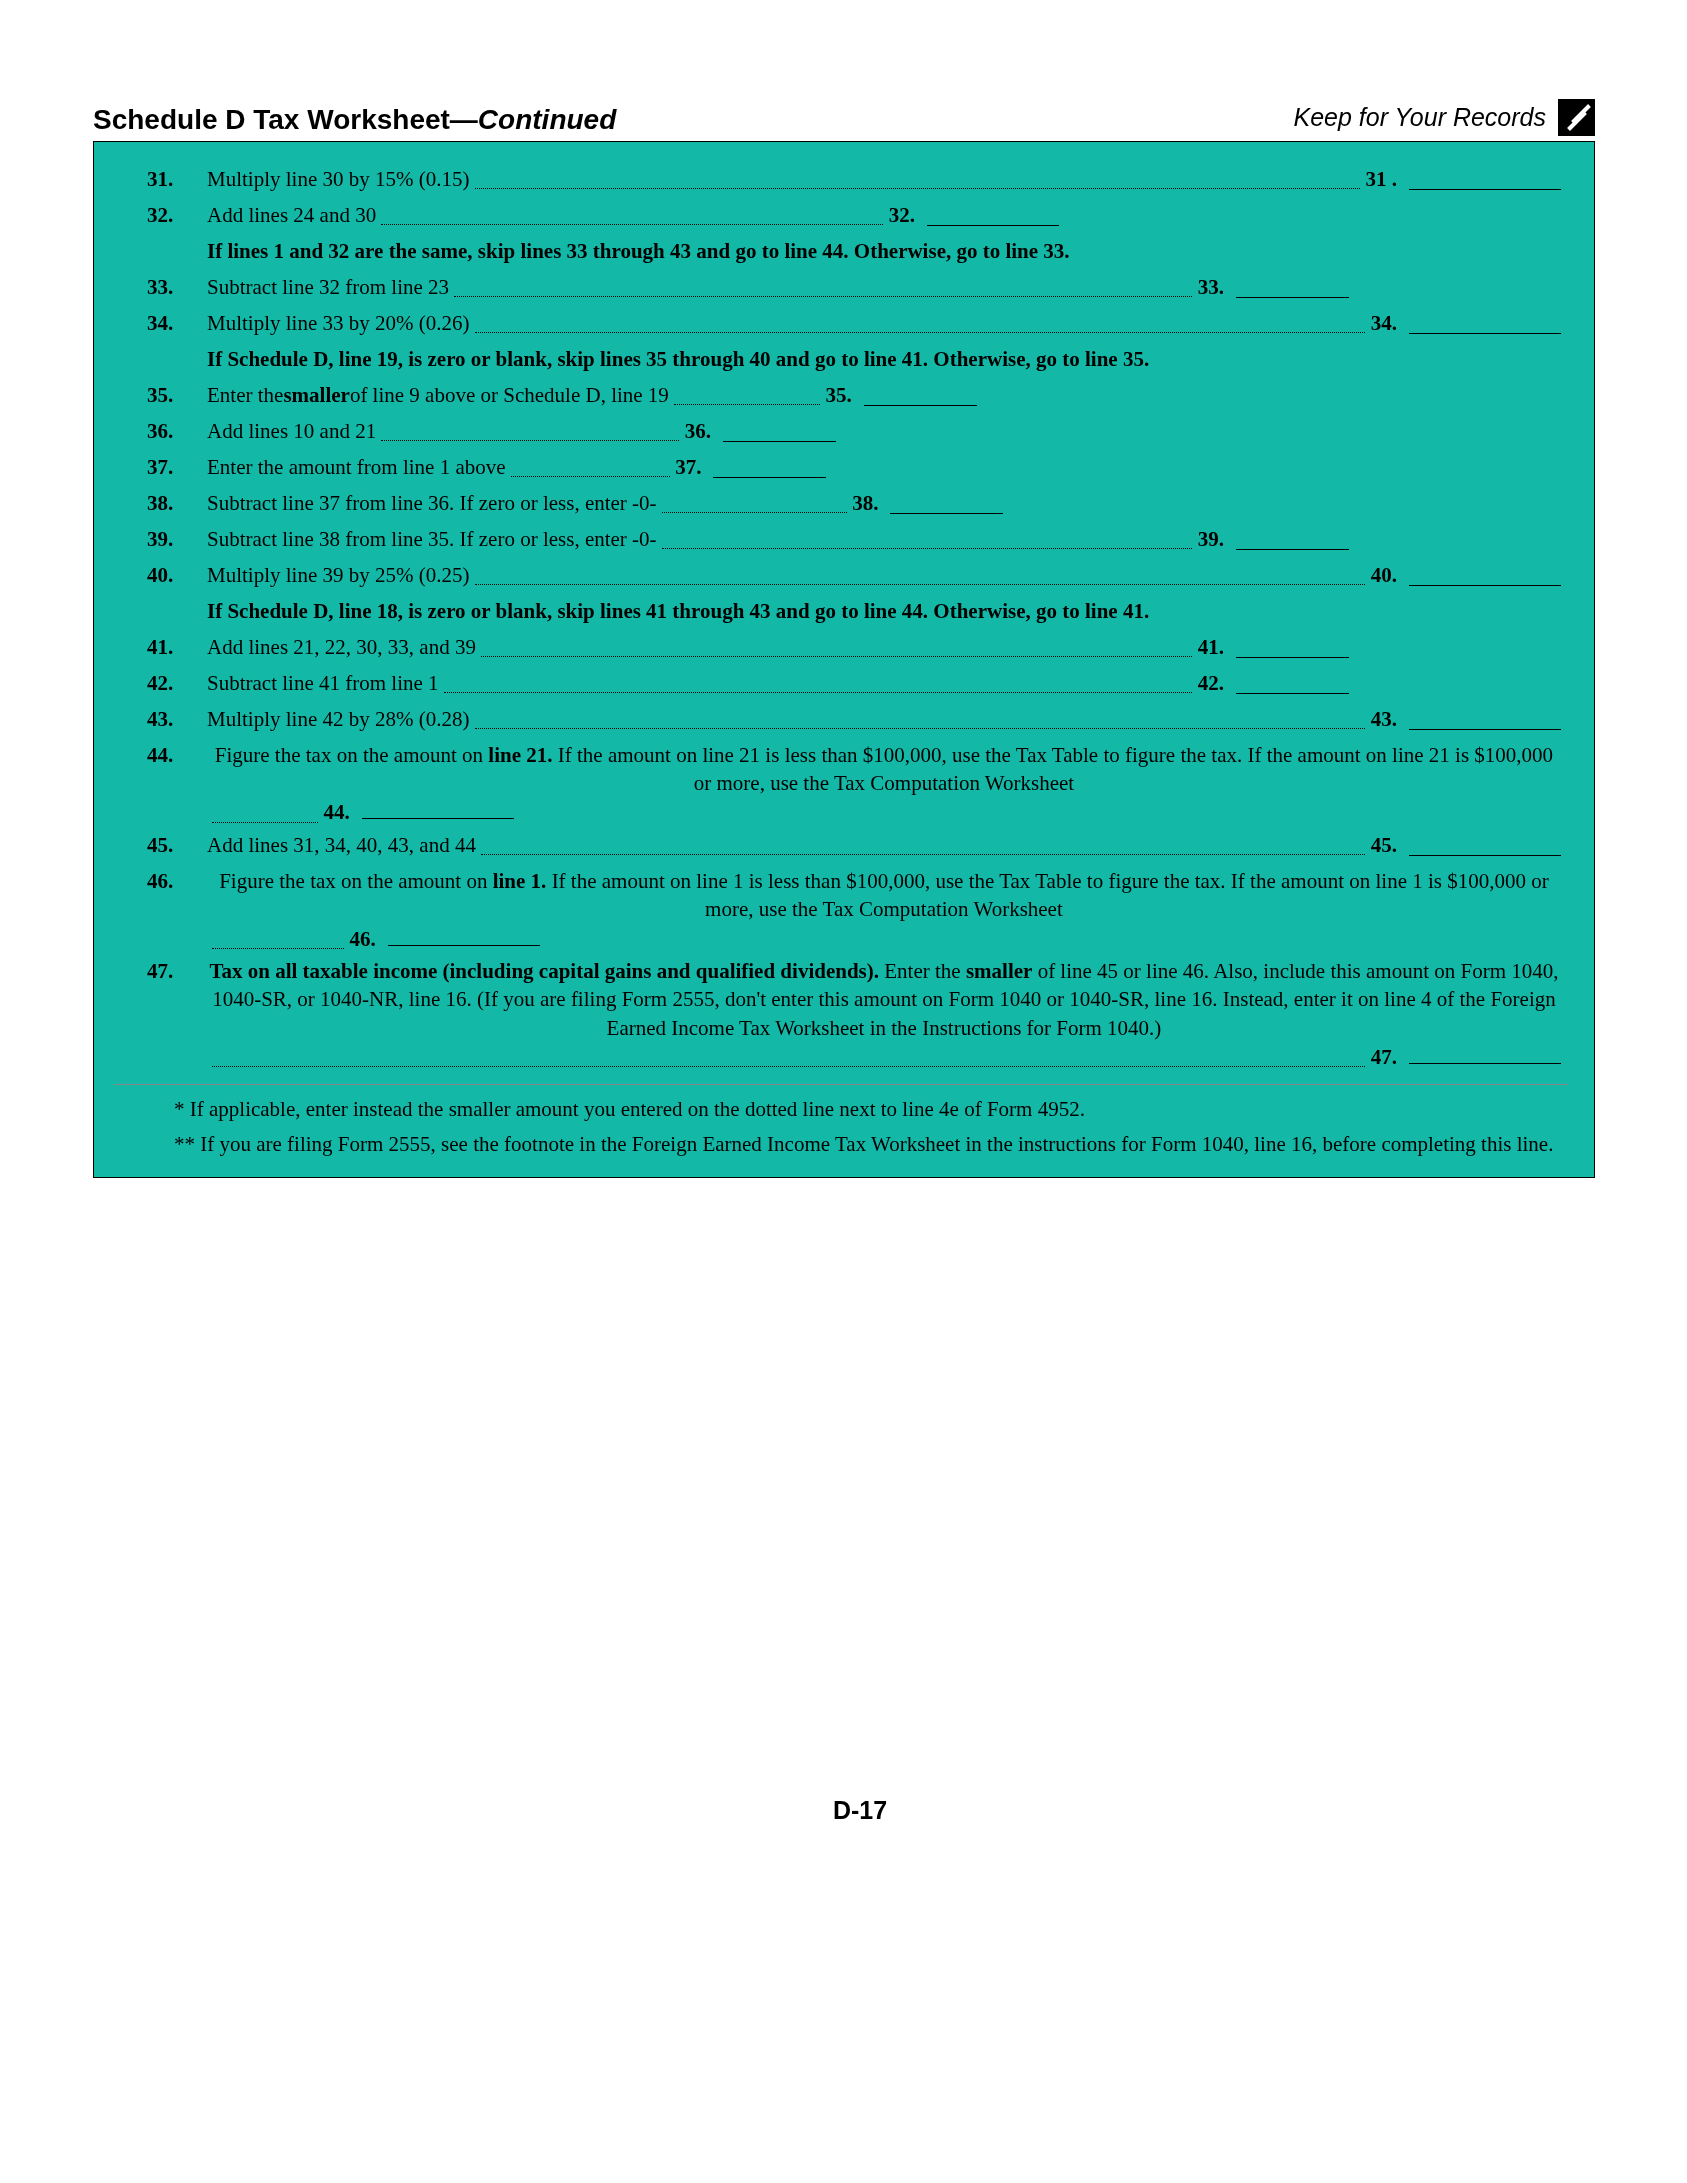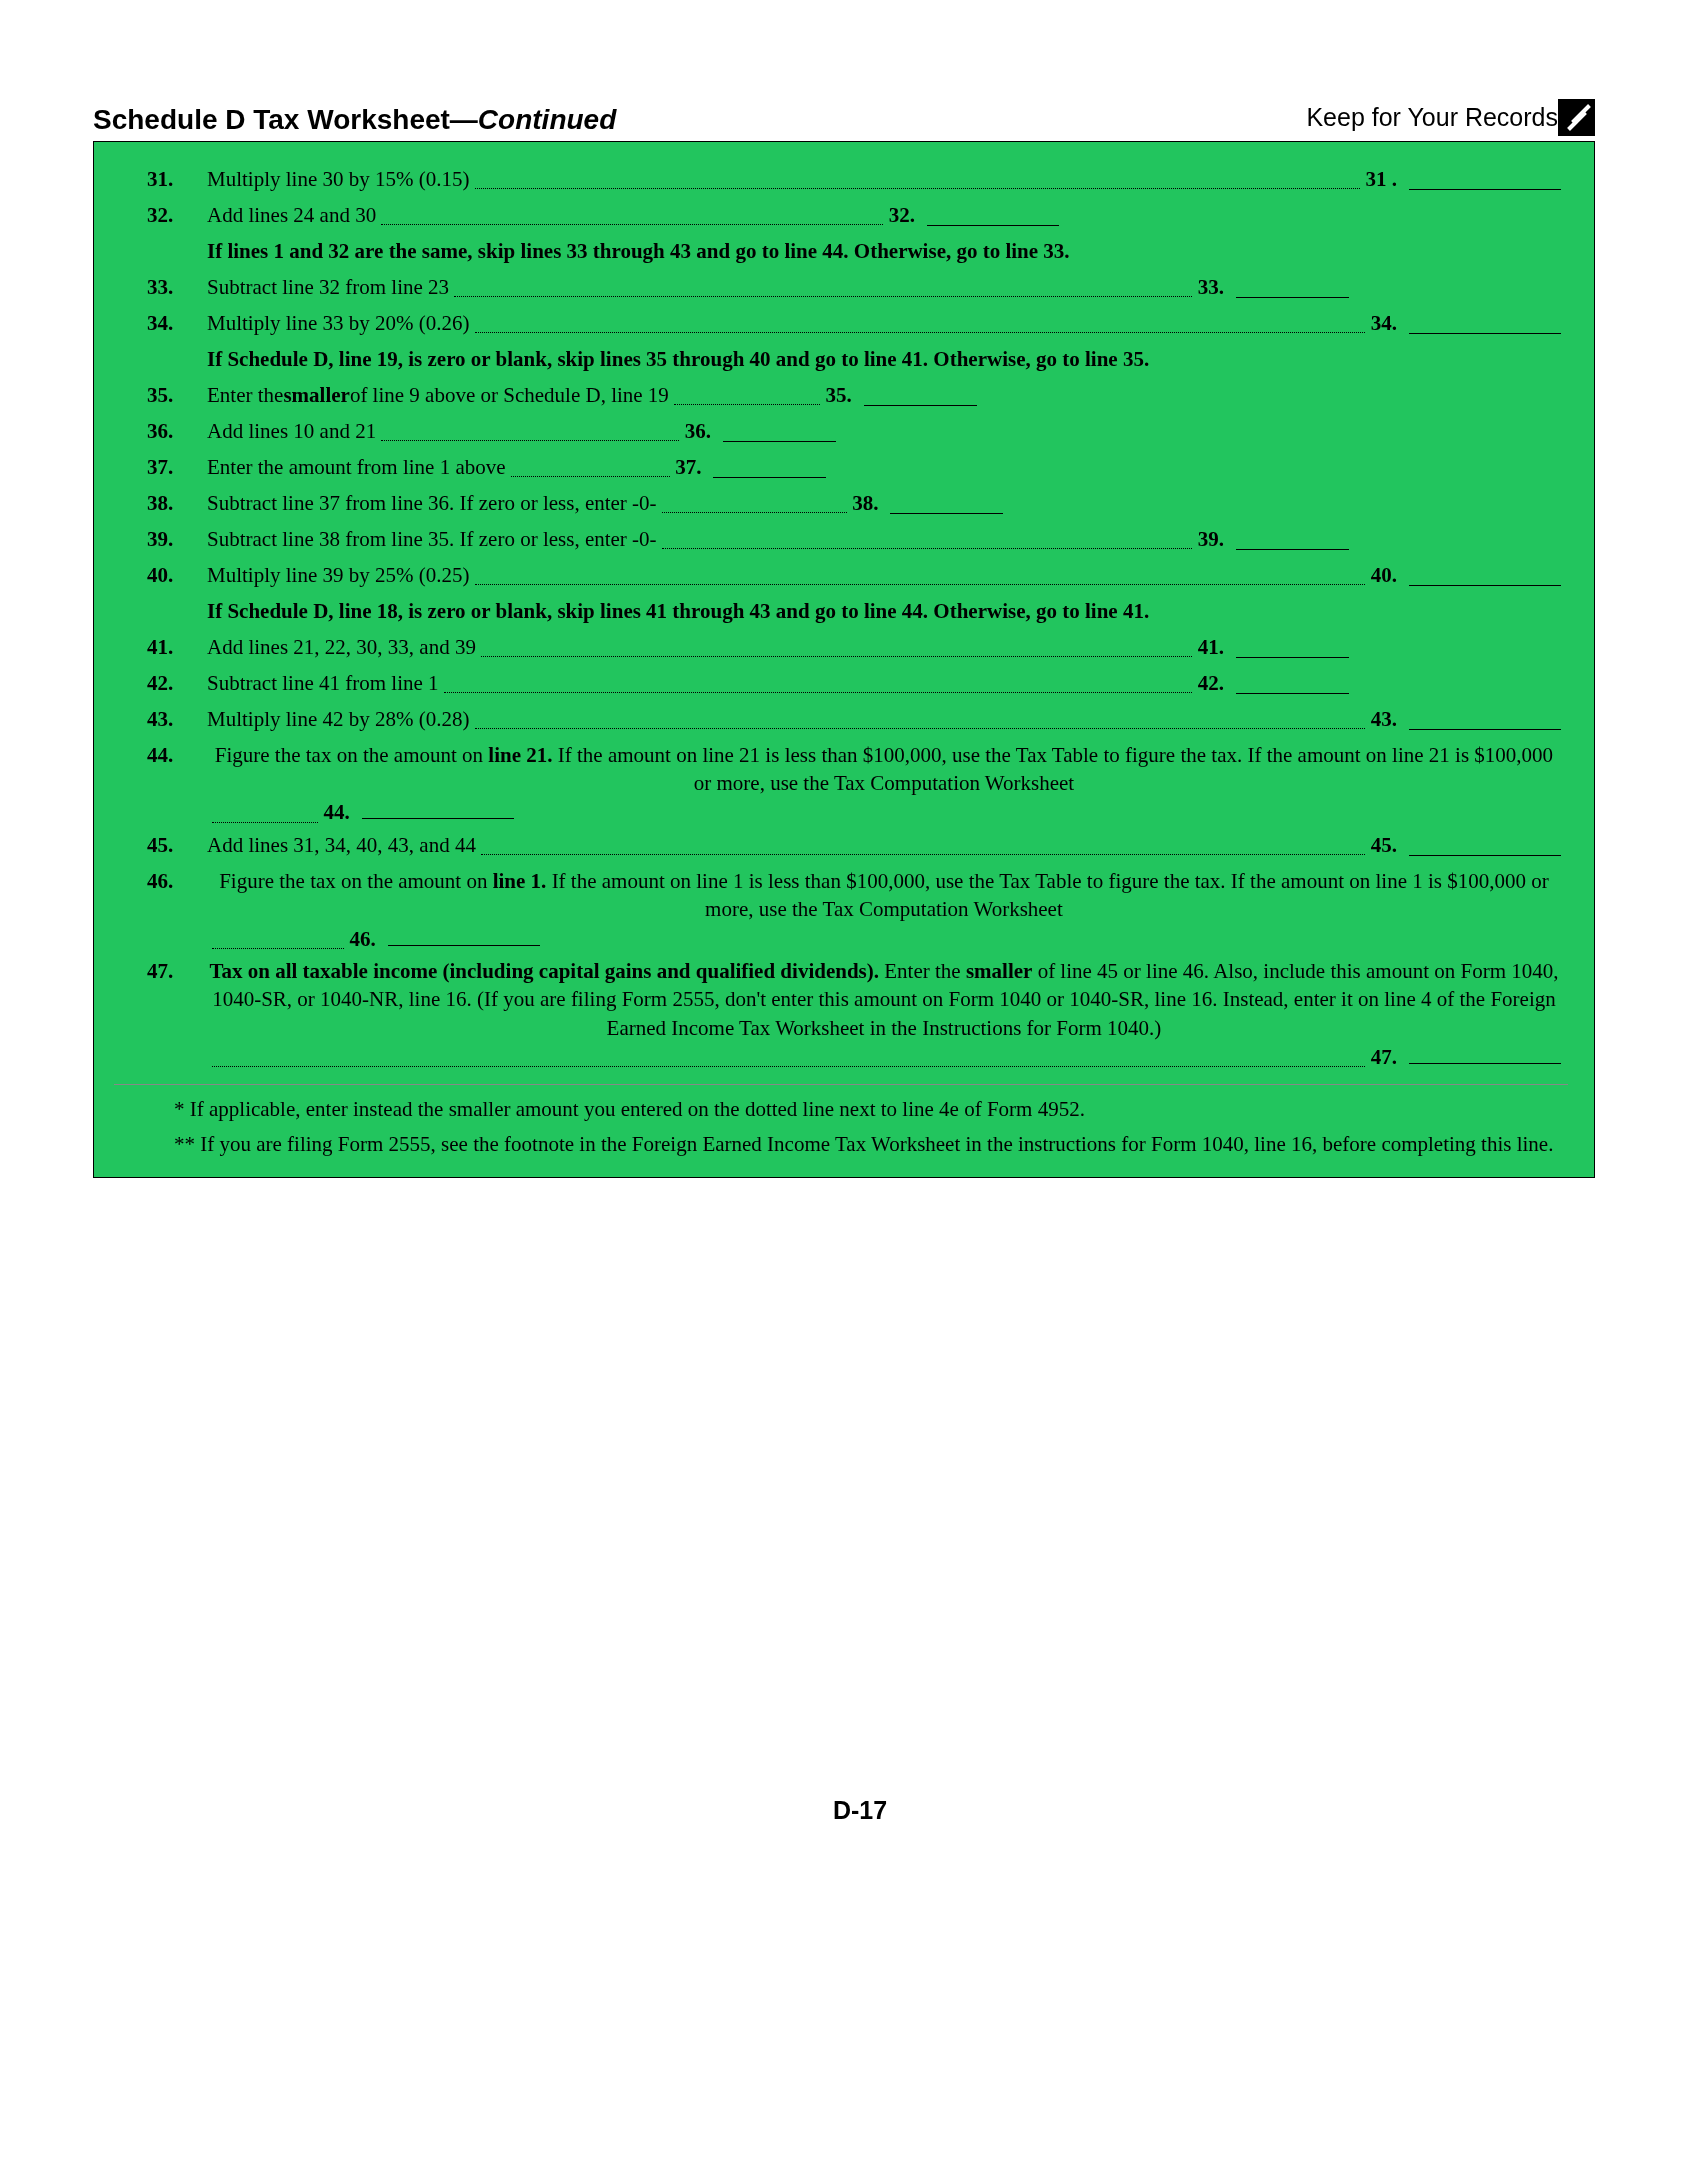--- a/index.html
+++ b/index.html
@@ -25,24 +25,25 @@
   .title {
     font-family: Arial, Helvetica, sans-serif;
     font-weight: bold;
     font-size: 28px;
   }
   .title .cont {
     font-style: italic;
   }
   .records {
     font-family: Arial, Helvetica, sans-serif;
+    font-style: italic;
     font-size: 25px;
     display: flex;
     align-items: center;
-    gap: 0;
+    gap: 12px;
   }
   .records-icon {
     width: 37px;
     height: 37px;
     background: #000;
     display: inline-block;
     position: relative;
   }
   .records-icon::before {
     content: "";
@@ -55,21 +56,21 @@
   .records-icon::after {
     content: "";
     position: absolute;
     left: 10.6px; top: 13.2px;
     width: 24px; height: 4px;
     background: #fff;
     transform: rotate(-45deg);
   }
   .worksheet-box {
     border: 1.3px solid #000;
-    background: #22c55e;
+    background: #14b8a6;
     padding: 18.5px 26.5px 18.5px 20px;
     font-size: 21px;
     line-height: 1.35;
   }
   .row {
     display: flex;
     align-items: flex-start;
     margin: 4px 0;
     min-height: 32px;
   }

